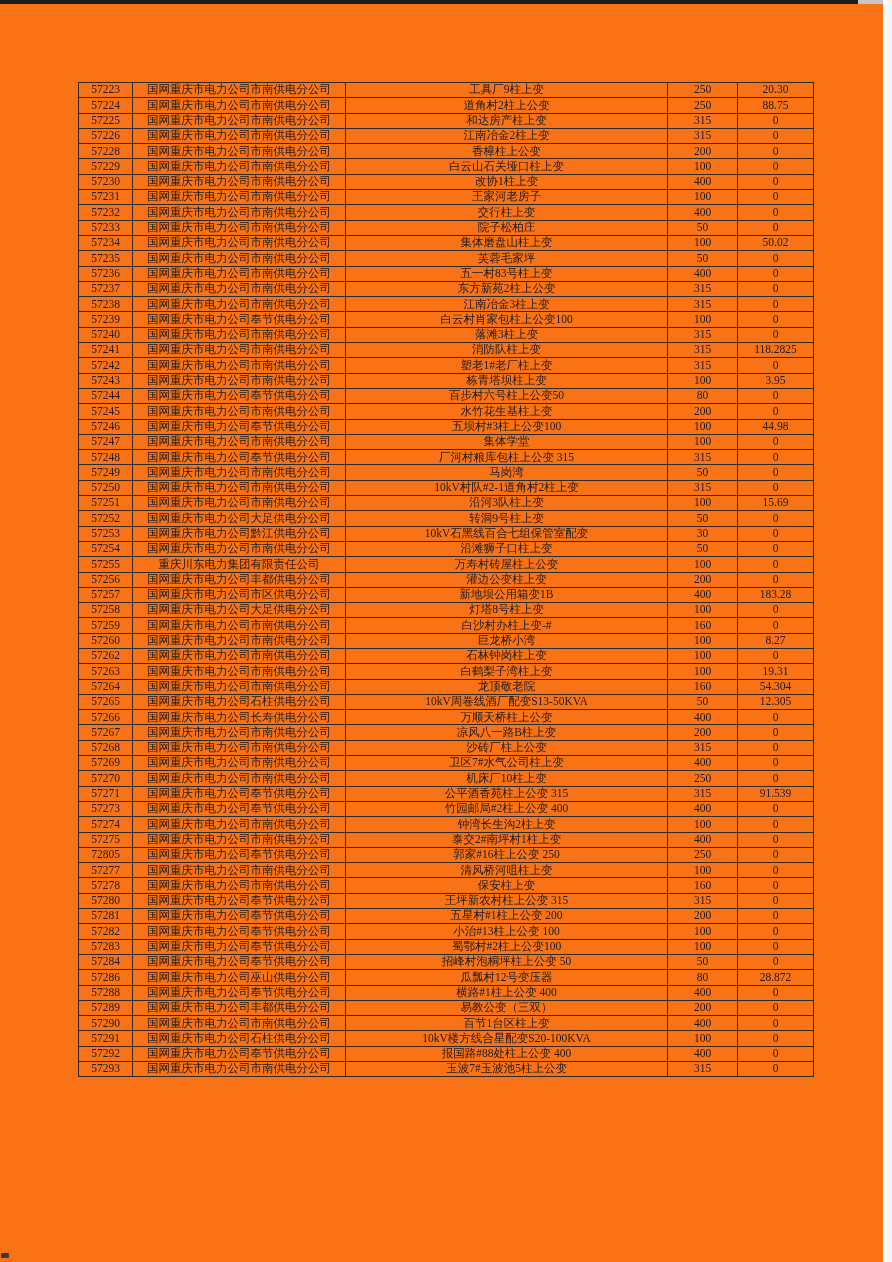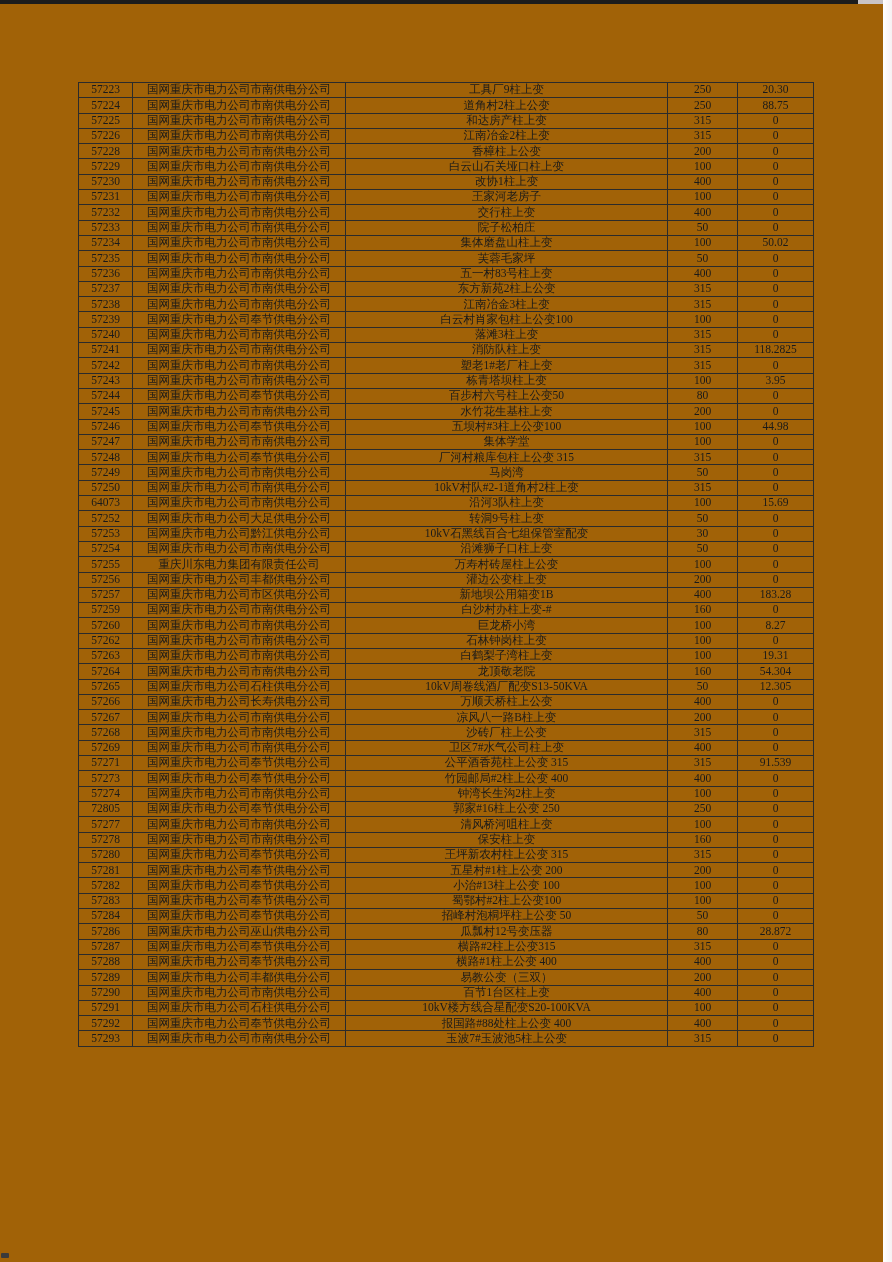--- a/index.html
+++ b/index.html
@@ -8,21 +8,21 @@
     background: #ffffff;
     width: 892px;
     height: 1262px;
     position: relative;
     overflow: hidden;
     font-family: "Liberation Serif", "DejaVu Serif", serif;
   }
   .page {
     position: absolute;
     inset: 0;
-    background: #a16207;
+    background: #f97316;
   }
   .top-bar {
     position: absolute;
     left: 0; top: 0;
     width: 858px; height: 4px;
     background: #1c1c1c;
   }
   .top-bar-right {
     position: absolute;
     left: 858px; top: 0;
@@ -264,21 +264,21 @@
           <td>0</td>
         </tr>
         <tr>
           <td>57250</td>
           <td>国网重庆市电力公司市南供电分公司</td>
           <td>10kV村队#2-1道角村2柱上变</td>
           <td>315</td>
           <td>0</td>
         </tr>
         <tr>
-          <td>64073</td>
+          <td>57251</td>
           <td>国网重庆市电力公司市南供电分公司</td>
           <td>沿河3队柱上变</td>
           <td>100</td>
           <td>15.69</td>
         </tr>
         <tr>
           <td>57252</td>
           <td>国网重庆市电力公司大足供电分公司</td>
           <td>转洞9号柱上变</td>
           <td>50</td>
@@ -313,20 +313,27 @@
           <td>0</td>
         </tr>
         <tr>
           <td>57257</td>
           <td>国网重庆市电力公司市区供电分公司</td>
           <td>新地坝公用箱变1B</td>
           <td>400</td>
           <td>183.28</td>
         </tr>
         <tr>
+          <td>57258</td>
+          <td>国网重庆市电力公司大足供电分公司</td>
+          <td>灯塔8号柱上变</td>
+          <td>100</td>
+          <td>0</td>
+        </tr>
+        <tr>
           <td>57259</td>
           <td>国网重庆市电力公司市南供电分公司</td>
           <td>白沙村办柱上变-#</td>
           <td>160</td>
           <td>0</td>
         </tr>
         <tr>
           <td>57260</td>
           <td>国网重庆市电力公司市南供电分公司</td>
           <td>巨龙桥小湾</td>
@@ -383,38 +390,52 @@
           <td>0</td>
         </tr>
         <tr>
           <td>57269</td>
           <td>国网重庆市电力公司市南供电分公司</td>
           <td>卫区7#水气公司柱上变</td>
           <td>400</td>
           <td>0</td>
         </tr>
         <tr>
+          <td>57270</td>
+          <td>国网重庆市电力公司市南供电分公司</td>
+          <td>机床厂10柱上变</td>
+          <td>250</td>
+          <td>0</td>
+        </tr>
+        <tr>
           <td>57271</td>
           <td>国网重庆市电力公司奉节供电分公司</td>
           <td>公平酒香苑柱上公变 315</td>
           <td>315</td>
           <td>91.539</td>
         </tr>
         <tr>
           <td>57273</td>
           <td>国网重庆市电力公司奉节供电分公司</td>
           <td>竹园邮局#2柱上公变 400</td>
           <td>400</td>
           <td>0</td>
         </tr>
         <tr>
           <td>57274</td>
           <td>国网重庆市电力公司市南供电分公司</td>
           <td>钟湾长生沟2柱上变</td>
           <td>100</td>
+          <td>0</td>
+        </tr>
+        <tr>
+          <td>57275</td>
+          <td>国网重庆市电力公司市南供电分公司</td>
+          <td>泰交2#南坪村1柱上变</td>
+          <td>400</td>
           <td>0</td>
         </tr>
         <tr>
           <td>72805</td>
           <td>国网重庆市电力公司奉节供电分公司</td>
           <td>郭家#16柱上公变 250</td>
           <td>250</td>
           <td>0</td>
         </tr>
         <tr>
@@ -467,27 +488,20 @@
           <td>0</td>
         </tr>
         <tr>
           <td>57286</td>
           <td>国网重庆市电力公司巫山供电分公司</td>
           <td>瓜瓢村12号变压器</td>
           <td>80</td>
           <td>28.872</td>
         </tr>
         <tr>
-          <td>57287</td>
-          <td>国网重庆市电力公司奉节供电分公司</td>
-          <td>横路#2柱上公变315</td>
-          <td>315</td>
-          <td>0</td>
-        </tr>
-        <tr>
           <td>57288</td>
           <td>国网重庆市电力公司奉节供电分公司</td>
           <td>横路#1柱上公变 400</td>
           <td>400</td>
           <td>0</td>
         </tr>
         <tr>
           <td>57289</td>
           <td>国网重庆市电力公司丰都供电分公司</td>
           <td>易教公变（三双）</td>

